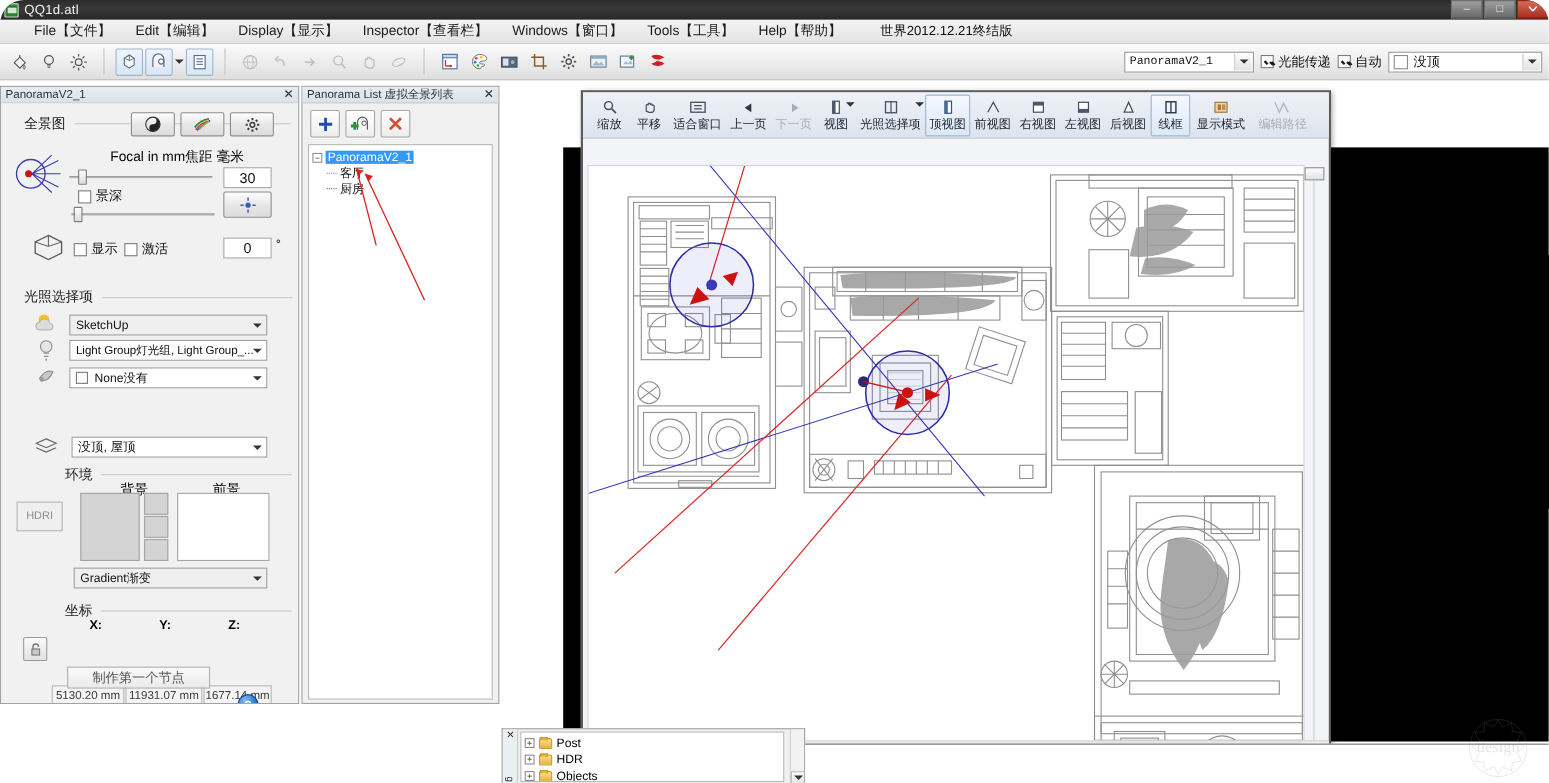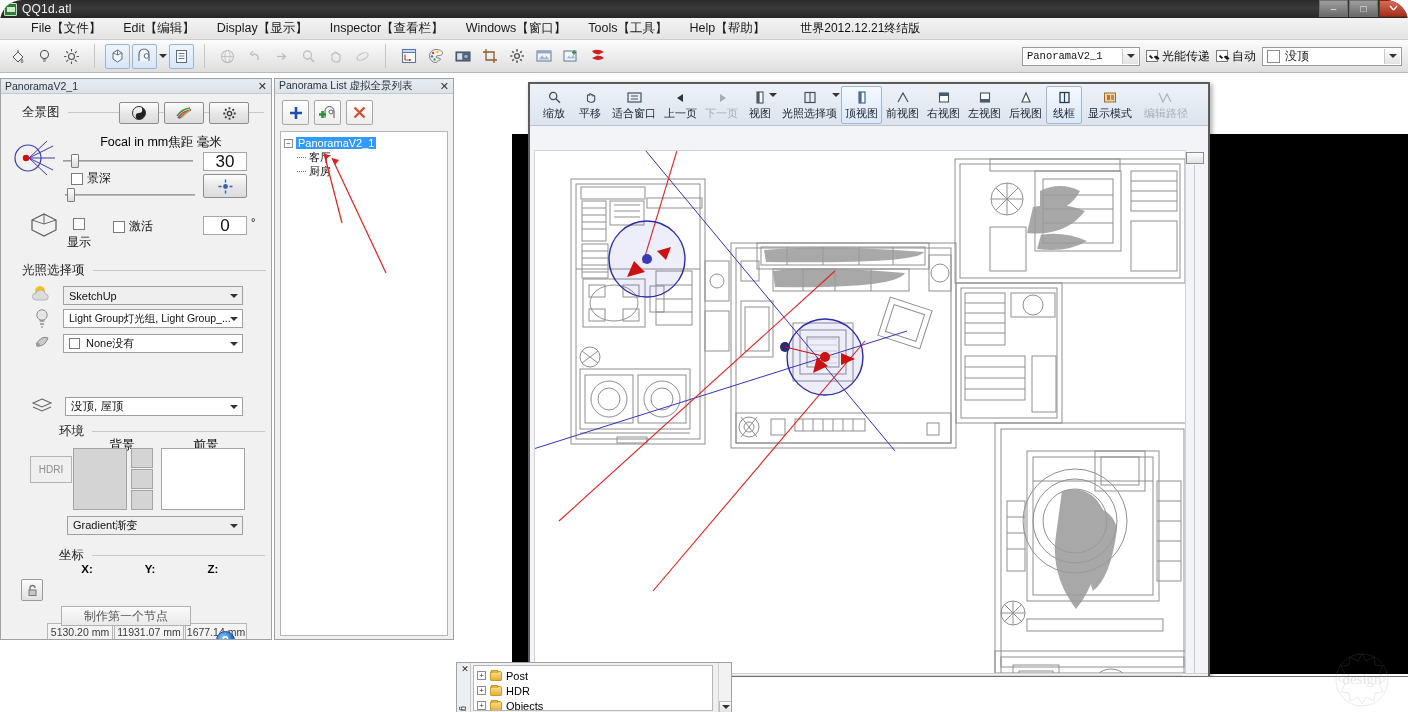--- a/index.html
+++ b/index.html
@@ -100,21 +100,21 @@
     display:flex;align-items:center;justify-content:center;
   }
   .slider-wrap{position:relative;height:14px;}
   .slider-track{position:absolute;left:0;right:0;top:6px;height:2px;background:#bcbcbc;border-top:1px solid #9d9d9d;}
   .slider-knob{
     position:absolute;top:0;width:8px;height:14px;border:1px solid #7d7d7d;border-radius:1px;
     background:linear-gradient(to bottom,#fefefe,#dcdcdc);
   }
   .numfield{
     height:19px;border:1px solid #a8a8a8;background:#fff;display:flex;align-items:center;
-    justify-content:center;font-size:17px;color:#111;
+    justify-content:center;font-size:13px;color:#111;
   }
   .ddl{
     height:19px;border:1px solid #a0a0a0;background:#fff;
     display:flex;align-items:center;padding-left:5px;font-size:11px;color:#111;position:relative;
   }
   .ddl.grey{background:#efefef;}
   .ddl .arrow{
     position:absolute;right:3px;top:3px;width:11px;height:11px;
     display:flex;align-items:center;justify-content:center;
   }
@@ -536,21 +536,21 @@
             </g>
           </svg>
       </div>
 
       <div style="position:absolute;left:28px;top:118px;">
         <svg width="30" height="26" viewBox="0 0 30 26">
             <path d="M15 2 L27 8 v10 L15 24 L3 18 V8 Z" fill="none" stroke="#5a5a5a" stroke-width="1.2"></path>
             <path d="M15 2 v10 M15 12 L3 8 M15 12 L27 8" stroke="#5a5a5a" stroke-width=".9" fill="none"></path>
           </svg>
       </div>
-      <div style="position:absolute;left:66px;top:124px;flex-direction:column;" class="cbx">
+      <div style="position:absolute;left:66px;top:124px;" class="cbx">
         <span class="box"></span>
         <span>显示</span>
       </div>
       <div style="position:absolute;left:112px;top:124px;" class="cbx">
         <span class="box"></span>
         <span>激活</span>
       </div>
       <div class="numfield" style="position:absolute;left:202px;top:122px;width:44px;">0</div>
       <div style="position:absolute;left:250px;top:122px;font-size:11px;">°</div>
 
@@ -612,21 +612,21 @@
             <span class="caret"></span>
           </span>
       </div>
 
       <div class="sect" style="position:absolute;left:44px;top:325px;width:220px;">
         <span class="sect-title">环境</span>
         <span class="sect-rule"></span>
       </div>
       <div style="position:absolute;left:86px;top:343px;width:70px;text-align:center;font-size:12.5px;">背景</div>
       <div style="position:absolute;left:165px;top:343px;width:80px;text-align:center;font-size:12.5px;">前景</div>
-      <div class="hdri-btn" style="position:absolute;left:29px;top:362px;">HDRI</div>
+      <div class="hdri-btn" style="position:absolute;left:14px;top:362px;">HDRI</div>
       <div class="envbox" style="position:absolute;left:72px;top:354px;width:54px;height:62px;background:#d4d4d4;"></div>
       <div style="position:absolute;left:130px;top:354px;width:22px;height:62px;display:flex;flex-direction:column;gap:1px;">
         <div class="envbox" style="flex:1;background:#d4d4d4;"></div>
         <div class="envbox" style="flex:1;background:#d4d4d4;"></div>
         <div class="envbox" style="flex:1;background:#d4d4d4;"></div>
       </div>
       <div class="envbox" style="position:absolute;left:160px;top:354px;width:84px;height:62px;background:#fff;"></div>
       <div class="ddl grey" style="position:absolute;left:66px;top:422px;width:176px;">
         <span>Gradient渐变</span>
         <span class="arrow">

